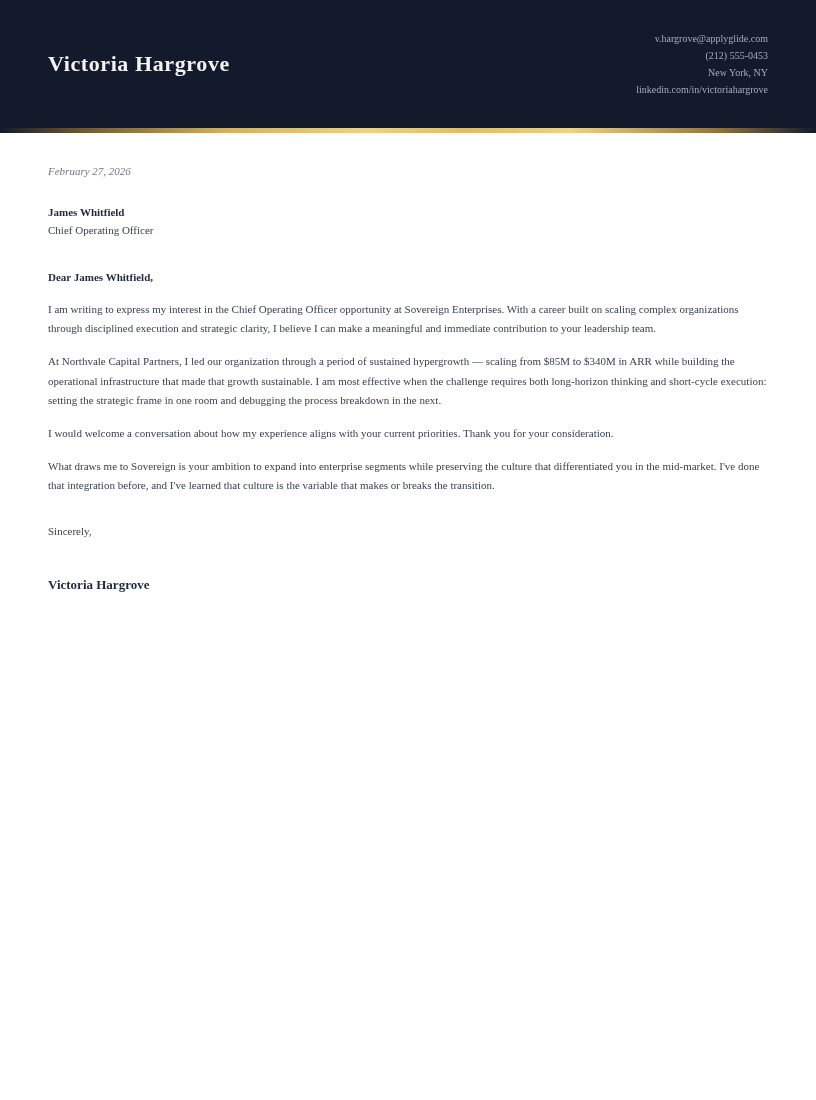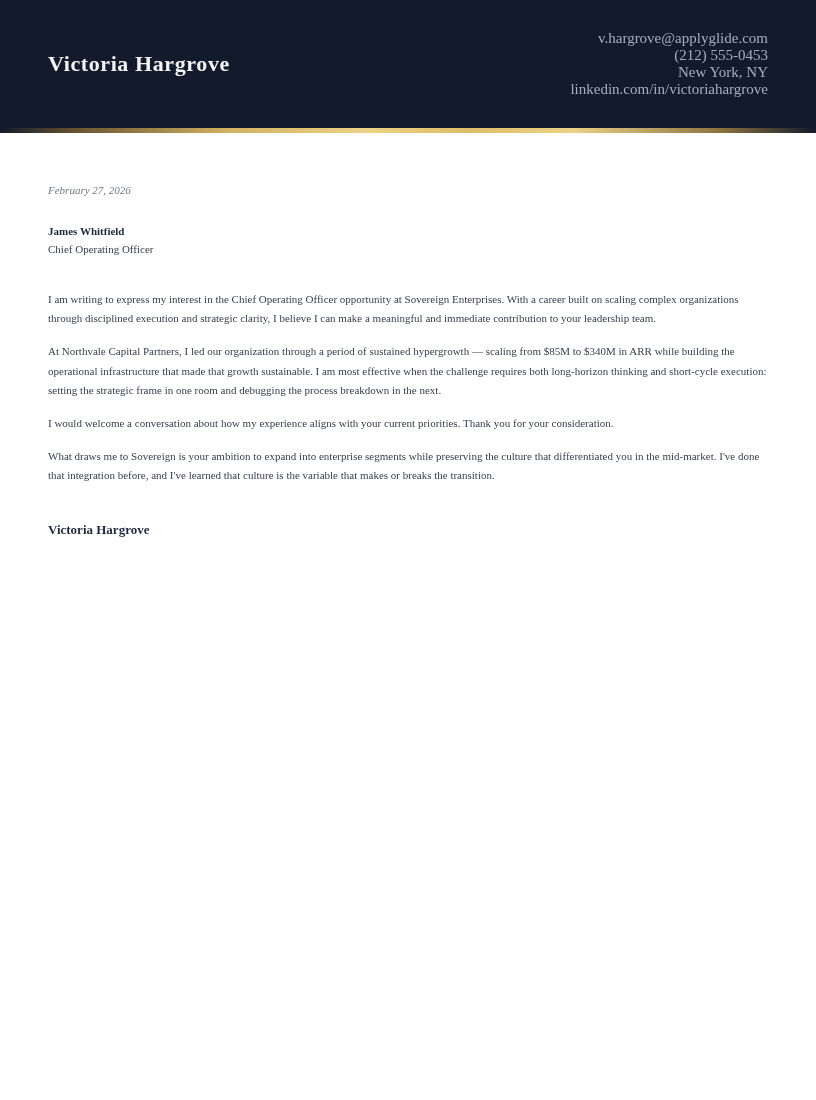--- a/index.html
+++ b/index.html
@@ -38,39 +38,39 @@
     padding: 0 48px;
   }
   .applicant-name {
     font-size: 22px;
     font-weight: bold;
     letter-spacing: 0.6px;
     color: var(--header-text);
   }
   .contact-block {
     text-align: right;
-    font-size: 15px;
+    font-size: 10px;
     line-height: 17px;
     color: var(--contact-text);
   }
   .gold-divider {
     height: 5px;
     background: linear-gradient(90deg,
       #131a2b 0%,
       #6d5832 10%,
       #d2b262 28%,
       #ecd287 45%,
       #ddbd67 57%,
       #ecd287 70%,
       #8f7440 88%,
       #131a2b 100%);
   }
   
   .letter-body {
-    padding: 51px 48px 0 48px;
+    padding: 32px 48px 0 48px;
     font-size: 11px;
   }
   .letter-date {
     font-style: italic;
     color: var(--muted-text);
     margin: 0 0 26px 0;
   }
   .recipient-block {
     line-height: 18px;
     margin: 0 0 32px 0;
@@ -118,26 +118,28 @@
 
   <main class="letter-body">
 
     <p class="letter-date">February 27, 2026</p>
 
     <div class="recipient-block">
       <div class="recipient-name">James Whitfield</div>
       <div>Chief Operating Officer</div>
     </div>
 
+    <p class="salutation">Dear James Whitfield,</p>
 
     <p class="letter-paragraph">I am writing to express my interest in the Chief Operating Officer opportunity at Sovereign Enterprises. With a career built on scaling complex organizations through disciplined execution and strategic clarity, I believe I can make a meaningful and immediate contribution to your leadership team.</p>
 
     <p class="letter-paragraph">At Northvale Capital Partners, I led our organization through a period of sustained hypergrowth — scaling from $85M to $340M in ARR while building the operational infrastructure that made that growth sustainable. I am most effective when the challenge requires both long-horizon thinking and short-cycle execution: setting the strategic frame in one room and debugging the process breakdown in the next.</p>
 
     <p class="letter-paragraph">I would welcome a conversation about how my experience aligns with your current priorities. Thank you for your consideration.</p>
 
     <p class="letter-paragraph">What draws me to Sovereign is your ambition to expand into enterprise segments while preserving the culture that differentiated you in the mid-market. I've done that integration before, and I've learned that culture is the variable that makes or breaks the transition.</p>
 
+    <p class="closing">Sincerely,</p>
 
     <p class="signature-name">Victoria Hargrove</p>
 
   </main>
 </div>
 
 </body></html>

